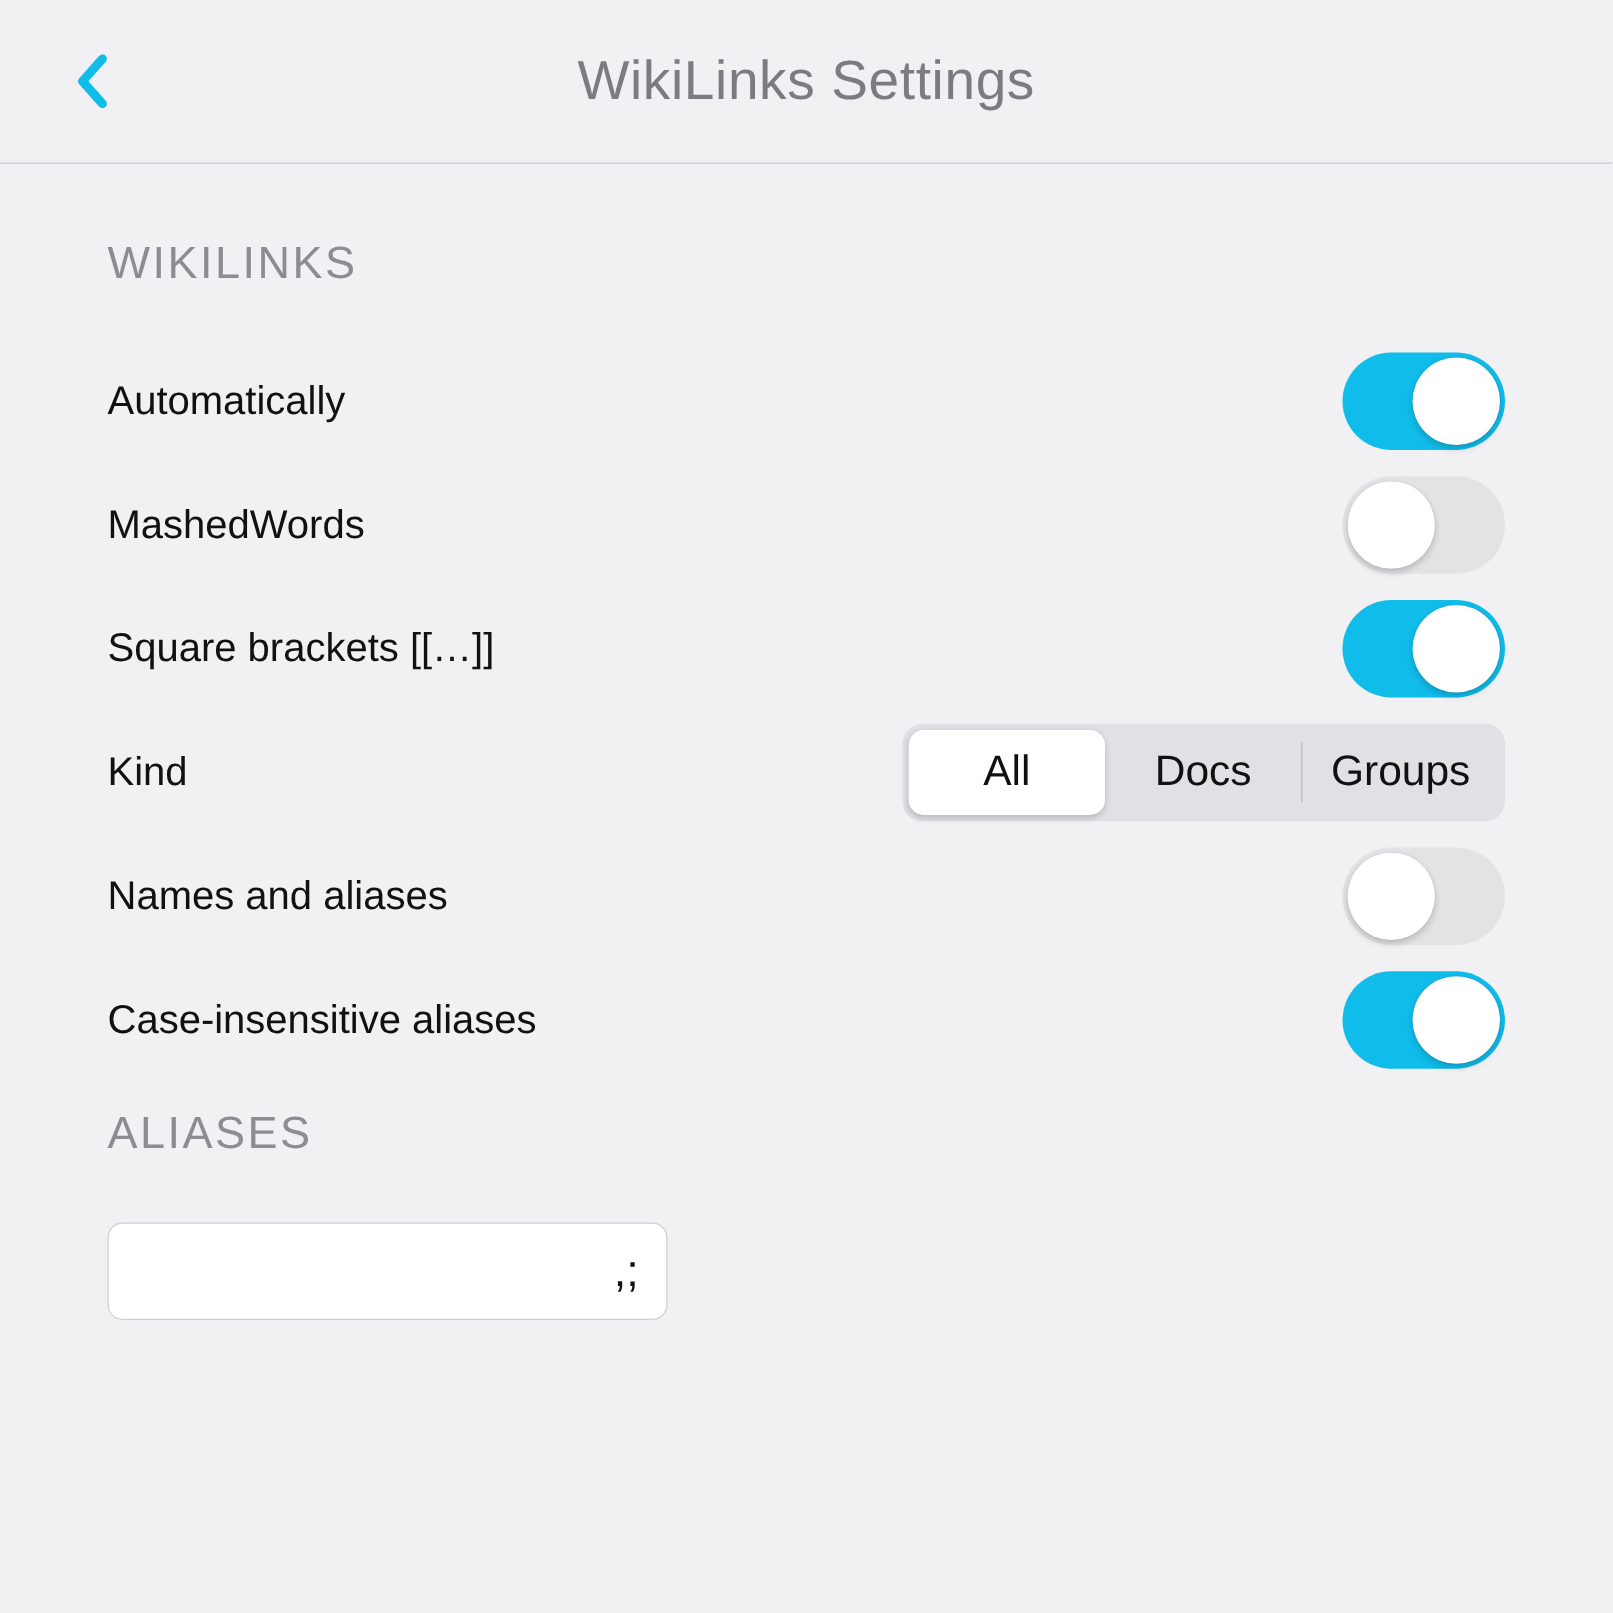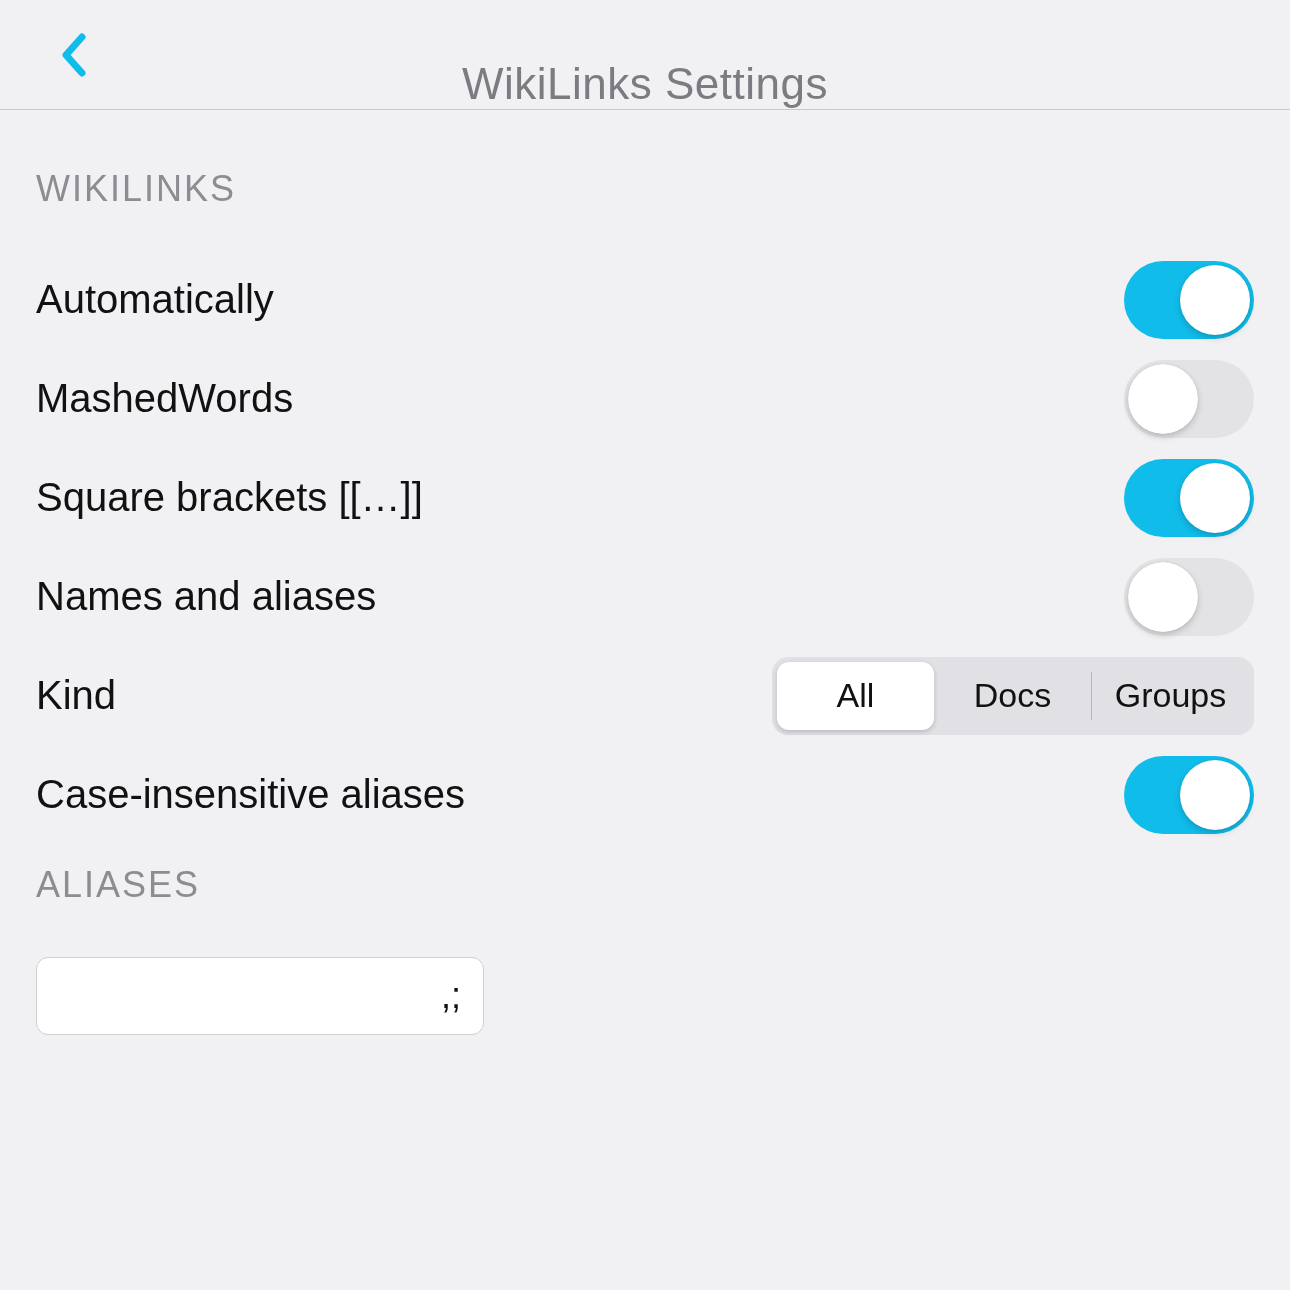--- a/index.html
+++ b/index.html
@@ -5,62 +5,62 @@
   * { box-sizing: border-box; margin: 0; padding: 0; }
   html, body {
     width: 1290px;
     height: 1290px;
     background: #f1f1f4;
     font-family: -apple-system, "Helvetica Neue", Arial, sans-serif;
     color: #111;
     overflow: hidden;
   }
   .header {
-    height: 110px;
-    display: flex;
-    align-items: flex-end;
+    height: 131px;
+    display: flex;
+    align-items: center;
     justify-content: center;
     position: relative;
     border-bottom: 1px solid #c9c9cd;
     background: #f1f1f4;
   }
   .back-btn {
     position: absolute;
     left: 60px;
     top: 50%;
     transform: translateY(-50%);
     cursor: pointer;
   }
   .back-btn svg { display: block; }
   .page-title {
     font-size: 44px;
     font-weight: 400;
     color: #7b7b82;
     letter-spacing: 0.5px;
   }
   .content {
-    padding: 0 36px;
+    padding: 0 86px;
   }
   .section-header {
     margin-top: 58px;
     font-size: 36px;
     font-weight: 500;
     color: #8c8c93;
     letter-spacing: 2px;
   }
   .row {
     display: flex;
     align-items: center;
     justify-content: space-between;
     height: 99px;
     margin-top: 0;
   }
   .rows-group { margin-top: 40px; }
   .row-label {
-    font-size: 40px;
+    font-size: 32px;
     font-weight: 400;
     color: #111;
   }
   
   .switch {
     position: relative;
     width: 130px;
     height: 78px;
     border-radius: 39px;
     background: #e3e3e6;
@@ -157,37 +157,37 @@
     </div>
 
     <div class="row">
       <div class="row-label">Square brackets [[…]]</div>
       <div class="switch on">
           <div class="knob"></div>
         </div>
     </div>
 
     <div class="row">
-      <div class="row-label">Names and aliases</div>
-      <div class="switch off">
-          <div class="knob"></div>
-        </div>
-    </div>
-
-    <div class="row">
       <div class="row-label">Kind</div>
       <div class="segmented">
         <div class="seg selected">All</div>
         <div class="seg">Docs</div>
         <div class="divider"></div>
         <div class="seg">Groups</div>
       </div>
     </div>
 
     <div class="row">
+      <div class="row-label">Names and aliases</div>
+      <div class="switch off">
+          <div class="knob"></div>
+        </div>
+    </div>
+
+    <div class="row">
       <div class="row-label">Case-insensitive aliases</div>
       <div class="switch on">
           <div class="knob"></div>
         </div>
     </div>
 
   </div>
 
   <div class="section-header" style="margin-top:20px;">ALIASES</div>
 

